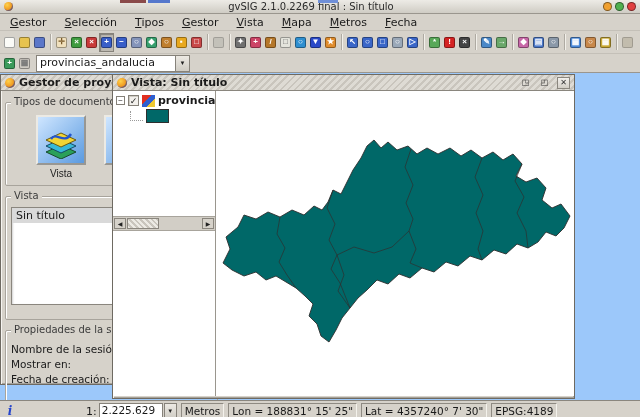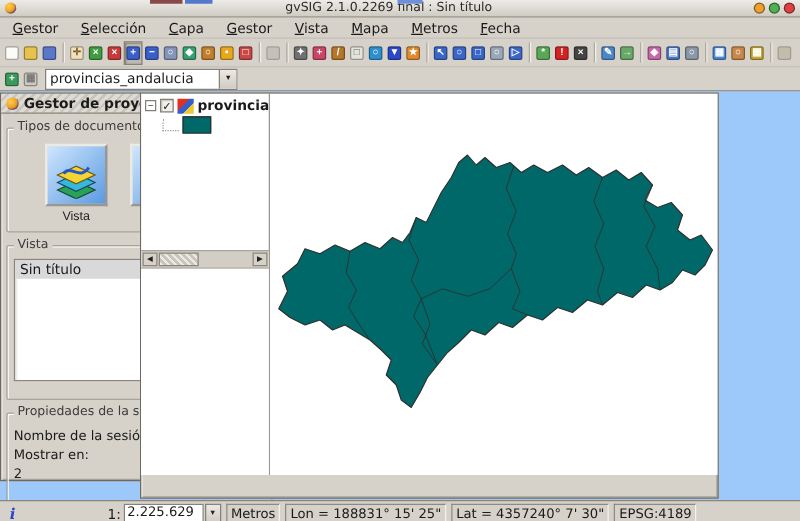--- a/index.html
+++ b/index.html
@@ -117,21 +117,21 @@
       <button class="circle" style="background:#e04040"></button>
     </div>
     <div class="artifact" style="left:120px;width:26px;background:#8a4a4a"></div>
     <div class="artifact" style="left:148px;width:22px;background:#5577cc"></div>
     <div class="artifact" style="left:318px;width:20px;background:#6f8fd8"></div>
   </div>
 
   <div class="menubar">
       <span class="menu-item">Gestor</span>
       <span class="menu-item">Selección</span>
-      <span class="menu-item">Capa</span>
+      <span class="menu-item">Tipos</span>
       <span class="menu-item">Gestor</span>
       <span class="menu-item">Vista</span>
       <span class="menu-item">Mapa</span>
       <span class="menu-item">Metros</span>
       <span class="menu-item">Fecha</span>
     </div>
 
   <div class="toolbar">
       <button class="tbtn">
         <span class="tico" style="background: rgb(251, 251, 247); color: rgb(102, 102, 102);"></span>
@@ -317,29 +317,37 @@
           <div>
               <div class="prow">
                 <span class="plabel">Nombre de la sesión:</span>
                 <span>S</span>
               </div>
               <div class="prow">
                 <span class="plabel">Mostrar en:</span>
                 <span></span>
               </div>
               <div class="prow">
+                <span class="plabel">Fecha de creación:</span>
                 <span>2</span>
               </div>
             </div>
         </div>
 
       </div>
     </div>
 
     <div class="iframe" style="left:112px;top:1px;width:461px;height:323px;z-index:2">
+      <div class="iframe-title">
+        <div class="logo" style="width:10px;height:10px"></div>
+        <span class="ttext" style="flex:1">Vista: Sin título</span>
+        <button class="win-btn">◳</button>
+        <button class="win-btn">◰</button>
+        <button class="win-btn raised">✕</button>
+      </div>
 
       <div class="view-body">
 
         <div class="toc">
           <div class="toc-upper">
             <div class="tree-row">
               <button class="expander">−</button>
               <button class="checkbox">✓</button>
               <span class="layer-glyph"></span>
               <span class="layer-name">provincias_andalucia</span>

